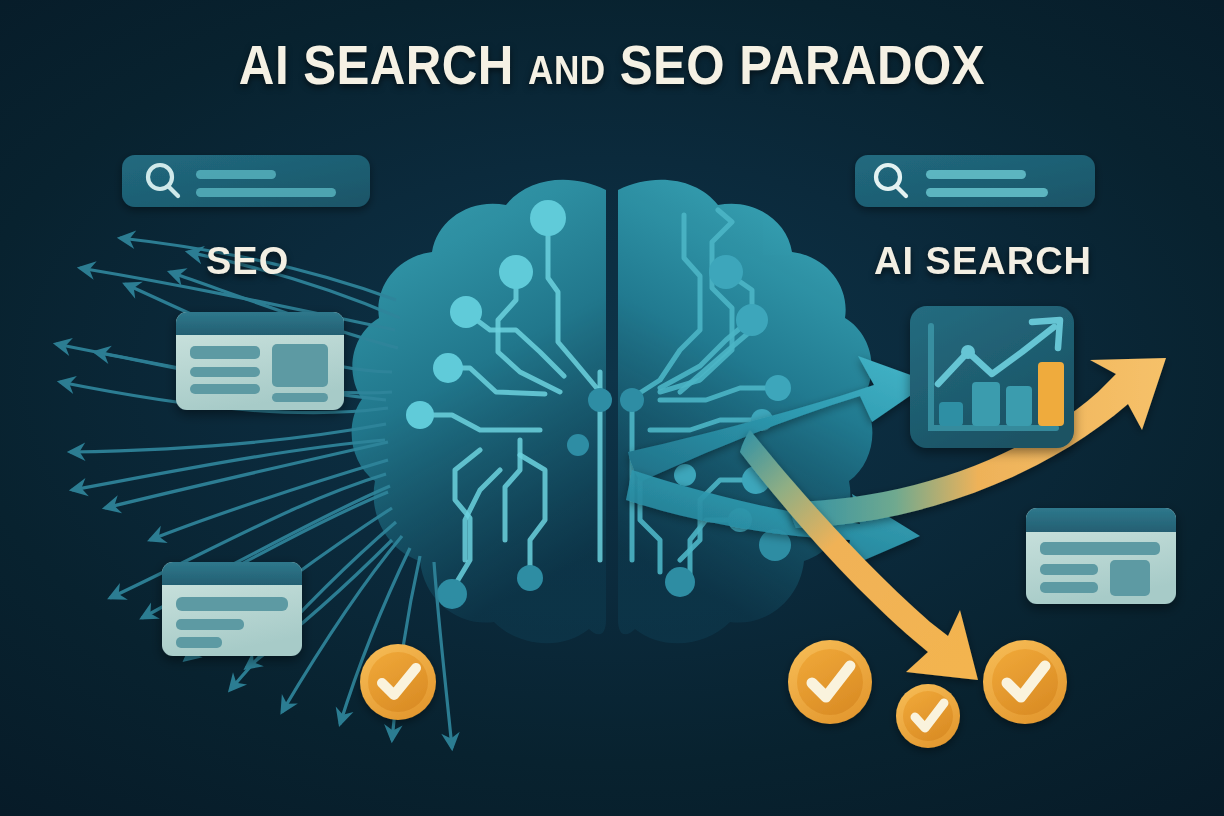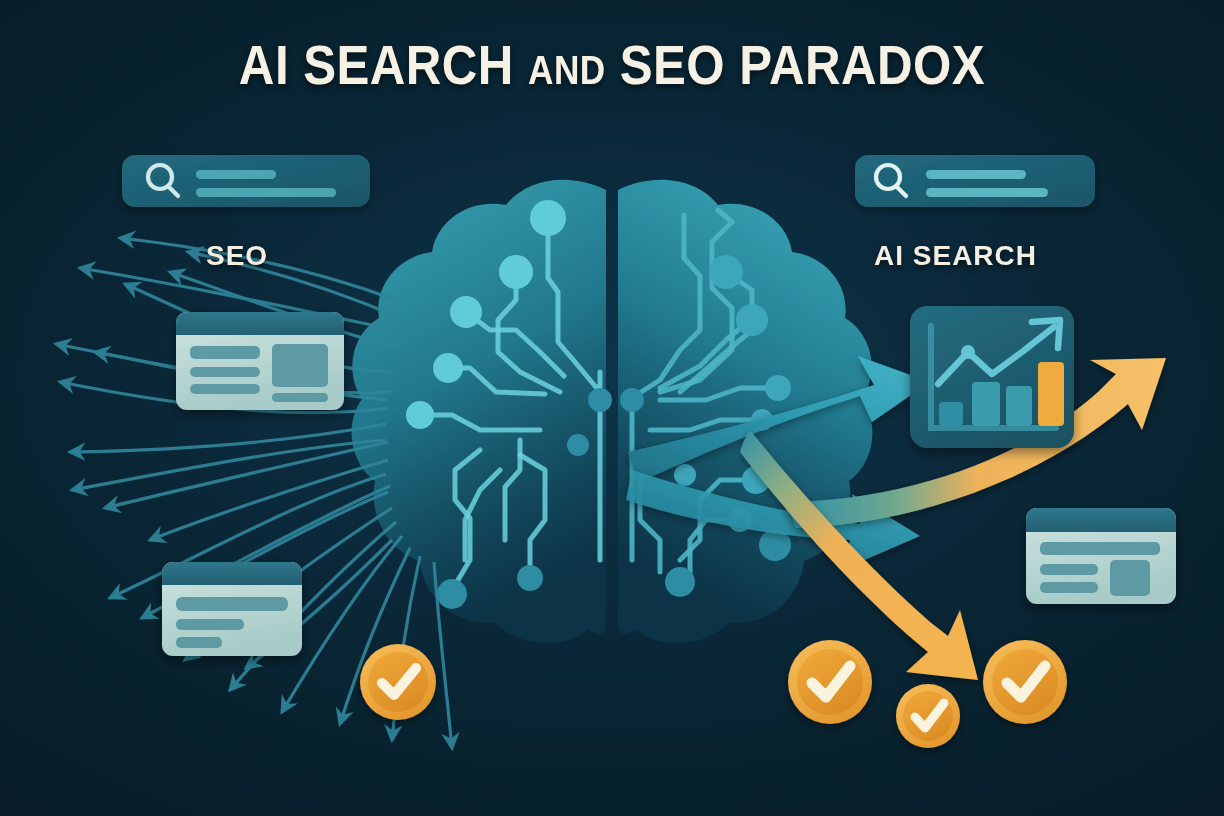--- a/index.html
+++ b/index.html
@@ -6,21 +6,21 @@
   body{width:1224px;height:816px;overflow:hidden;font-family:"Liberation Sans",sans-serif;}
   #stage{position:relative;width:1224px;height:816px;overflow:hidden;
          background:radial-gradient(ellipse 78% 70% at 50% 46%, #0d3449 0%, #0b2a3c 38%, #08222f 68%, #071b28 100%);}
   #stage > svg.layer{position:absolute;left:0;top:0;width:1224px;height:816px;}
   .title{position:absolute;left:0;top:32px;width:1224px;text-align:center;
          font-family:"Liberation Sans",sans-serif;font-weight:700;font-size:56px;
          letter-spacing:0.5px;color:#f5f1e4;text-shadow:0 3px 7px rgba(0,0,0,.55);
          transform:scaleX(.88);transform-origin:50% 50%;white-space:nowrap;}
   .title .small{font-size:40px;}
   .lbl{position:absolute;font-family:"Liberation Sans",sans-serif;font-weight:700;
-       color:#f3efe3;text-shadow:0 3px 6px rgba(0,0,0,.6);font-size:28px;letter-spacing:1px;}
+       color:#f3efe3;text-shadow:0 3px 6px rgba(0,0,0,.6);font-size:38px;letter-spacing:1px;}
   .lbl-seo{left:206px;top:240px;}
   .lbl-ai{left:874px;top:240px;}
 </style>
 </head>
 <body>
 
 <div id="stage">
 
   <svg class="layer" viewBox="0 0 1224 816">
     <defs>

